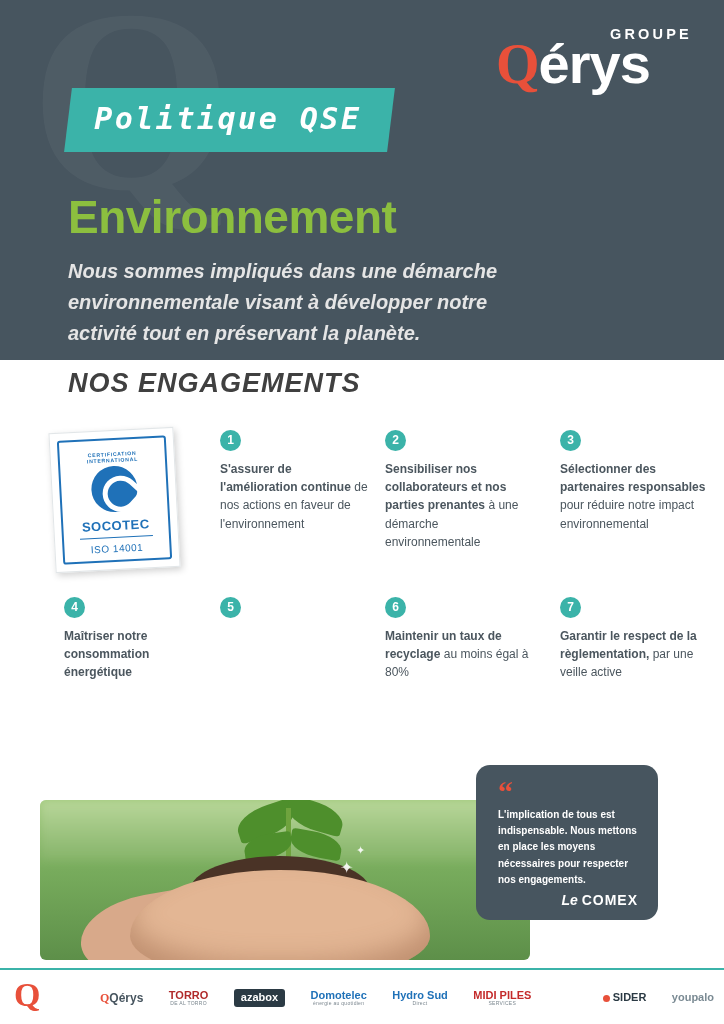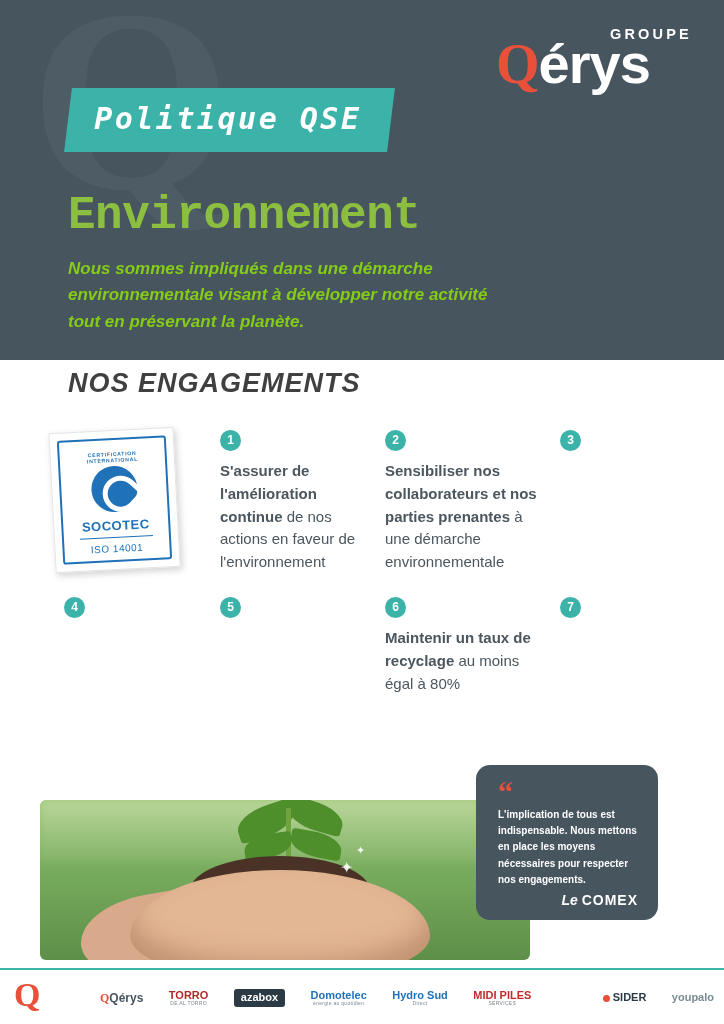--- a/index.html
+++ b/index.html
@@ -77,28 +77,27 @@
     letter-spacing: 2.5px;
     font-family: "DejaVu Sans Mono", monospace;
   }
   .title-env {
     position: absolute;
     left: 68px; top: 190px;
     color: #8cbf3f;
     font-size: 46px;
     font-weight: bold;
     letter-spacing: -0.5px;
-    font-family: Liberation Mono, monospace;
   }
   .header-lead {
     position: absolute;
     left: 68px; top: 256px;
     width: 430px;
-    color: #84cc16;
-    font-size: 17px;
+    color: #e5e5e5;
+    font-size: 20px;
     font-style: italic;
     font-weight: bold;
     line-height: 1.55;
   }
 
   
   .engagements-title {
     position: absolute;
     left: 68px; top: 368px;
     color: #404040;
@@ -187,21 +186,21 @@
     border-radius: 50%;
     background: #3bb3a9;
     color: #ffffff;
     font-size: 12px;
     font-weight: bold;
     text-align: center;
     line-height: 21px;
     margin-bottom: 9px;
   }
   .eng-text {
-    font-size: 15px;
+    font-size: 12px;
     line-height: 1.52;
     color: #4b565e;
   }
   .eng-text b { font-weight: bold; }
 
   
   .photo {
     position: absolute;
     left: 40px; top: 800px;
     width: 490px; height: 160px;
@@ -385,37 +384,40 @@
     <div class="eng-text"><b>S'assurer de l'amélioration continue</b><span> de nos actions en faveur de l'environnement</span></div>
   </div>
 
   <div class="eng" style="left:385px; top:430px;">
     <div class="eng-num">2</div>
     <div class="eng-text"><b>Sensibiliser nos collaborateurs et nos parties prenantes</b><span> à une démarche environnementale</span></div>
   </div>
 
   <div class="eng" style="left:560px; top:430px;">
     <div class="eng-num">3</div>
+    <div class="eng-text"><b>Sélectionner des partenaires responsables</b><span> pour réduire notre impact environnemental</span></div>
   </div>
 
   <div class="eng" style="left:64px; top:597px;">
     <div class="eng-num">4</div>
+    <div class="eng-text"><b>Maîtriser notre consommation énergétique</b><span></span></div>
   </div>
 
   <div class="eng" style="left:220px; top:597px;">
     <div class="eng-num">5</div>
   </div>
 
   <div class="eng" style="left:385px; top:597px;">
     <div class="eng-num">6</div>
     <div class="eng-text"><b>Maintenir un taux de recyclage</b><span> au moins égal à 80%</span></div>
   </div>
 
   <div class="eng" style="left:560px; top:597px;">
     <div class="eng-num">7</div>
+    <div class="eng-text"><b>Garantir le respect de la règlementation,</b><span> par une veille active</span></div>
   </div>
 
   <div class="photo">
     <div class="blur-top"></div>
     <div class="leaf l1"></div>
     <div class="leaf l2"></div>
     <div class="stem"></div>
     <div class="leaf l3"></div>
     <div class="leaf l4"></div>
     <div class="soil"></div>

